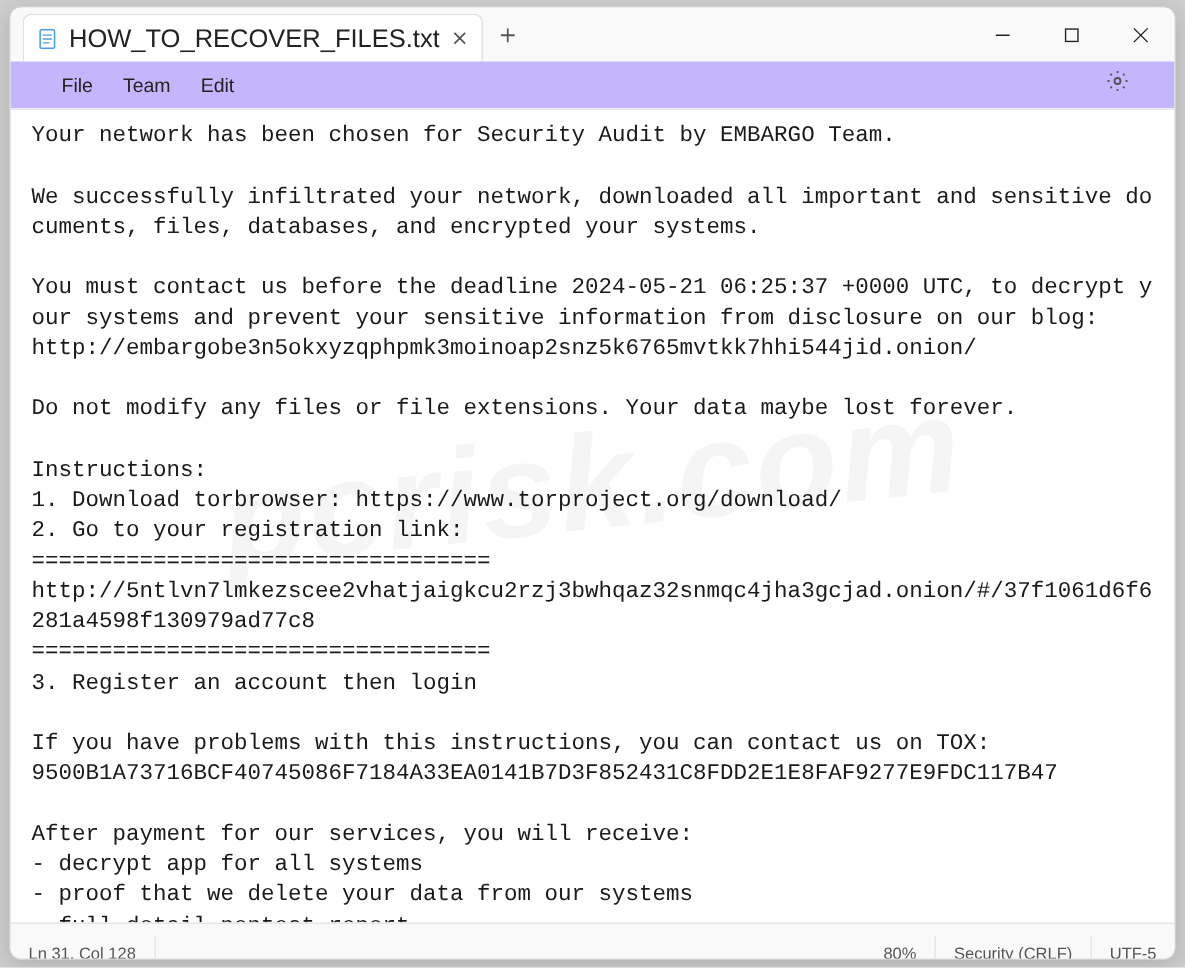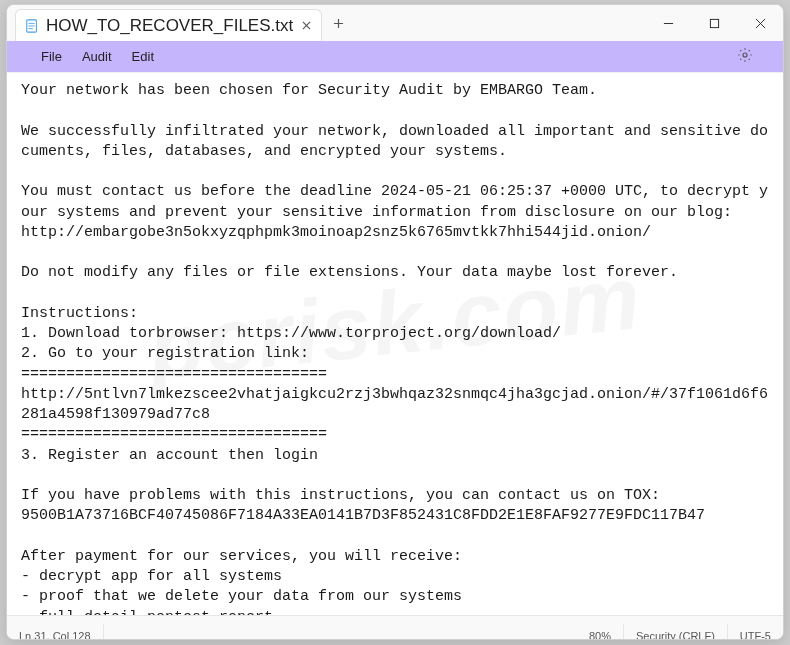--- a/index.html
+++ b/index.html
@@ -113,21 +113,21 @@
         <svg width="11" height="11" viewBox="0 0 12 12">
             <line x1="1" y1="1" x2="11" y2="11" stroke="#222" stroke-width="1"></line>
             <line x1="11" y1="1" x2="1" y2="11" stroke="#222" stroke-width="1"></line>
           </svg>
       </div>
     </div>
   </div>
 
   <div class="menubar">
     <div class="menu-item">File</div>
-    <div class="menu-item">Audit</div>
+    <div class="menu-item">Team</div>
     <div class="menu-item">Edit</div>
     <div class="settings">
       <span>
         <svg width="16" height="16" viewBox="0 0 24 24" fill="none" stroke="#555" stroke-width="1.8">
             <circle cx="12" cy="12" r="3"></circle>
             <path d="M12 2v2M12 20v2M4.9 4.9l1.4 1.4M17.7 17.7l1.4 1.4M2 12h2M20 12h2M4.9 19.1l1.4-1.4M17.7 6.3l1.4-1.4"></path>
           </svg>
       </span>
     </div>
   </div>

